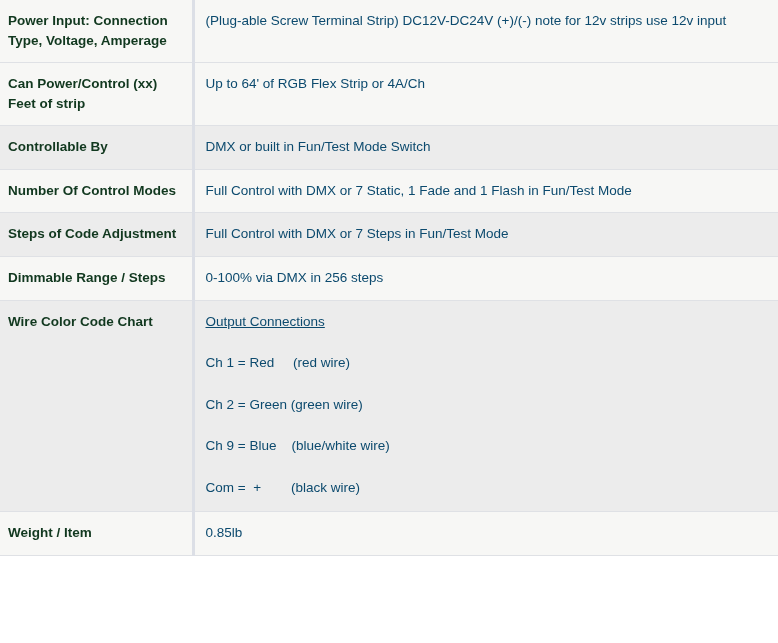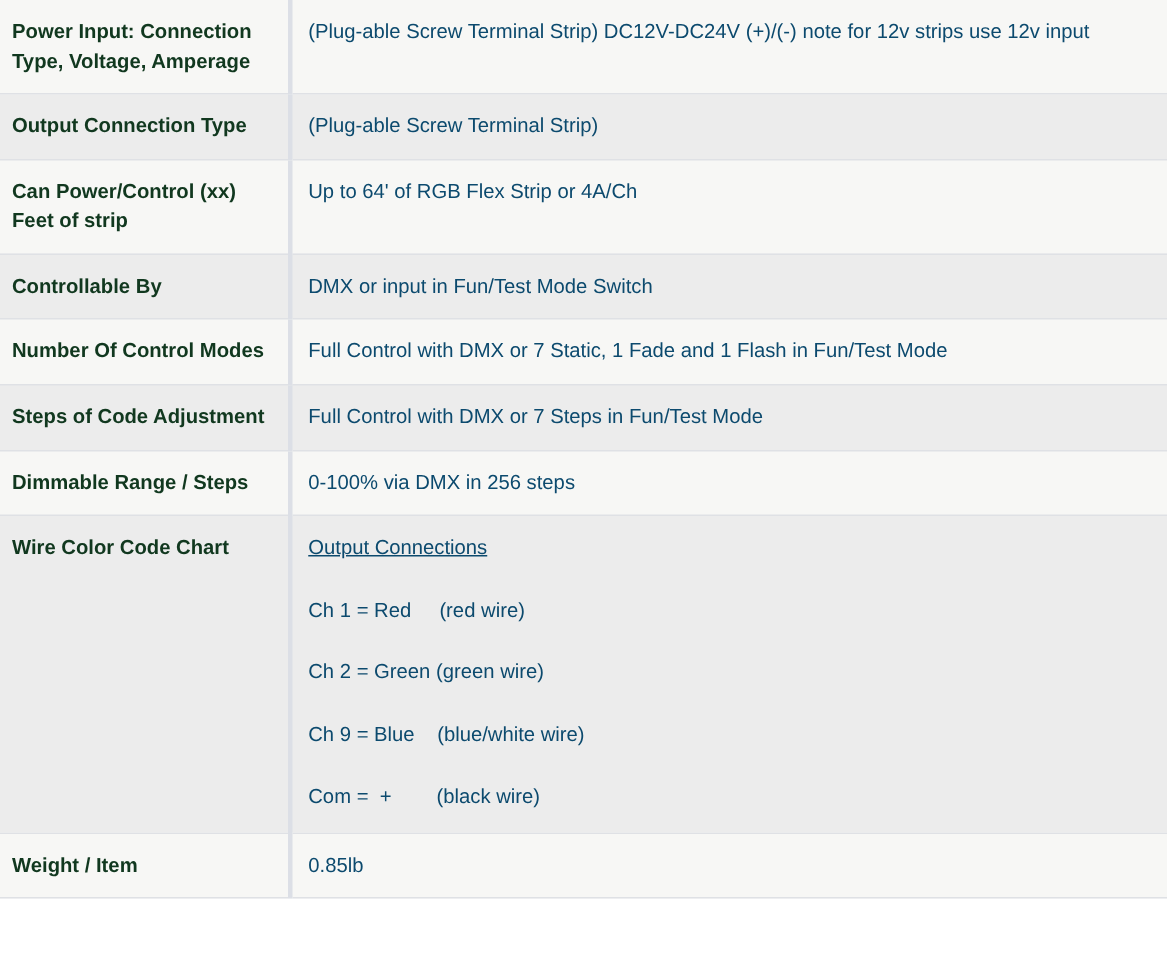--- a/index.html
+++ b/index.html
@@ -76,33 +76,29 @@
 <body>
 
 <table class="spec-table">
   <tbody>
 
     <tr class="spec-row odd r-power">
       <td class="spec-label">Power Input: Connection Type, Voltage, Amperage</td>
       <td class="spec-value">(Plug-able Screw Terminal Strip) DC12V-DC24V (+)/(-) note for 12v strips use 12v input</td>
     </tr>
 
-    <tr class="spec-row even r-output">
-      <td class="spec-label">Output Connection Type</td>
-      <td class="spec-value">(Plug-able Screw Terminal Strip)</td>
-    </tr>
 
     <tr class="spec-row odd r-feet">
       <td class="spec-label">Can Power/Control (xx) Feet of strip</td>
       <td class="spec-value">Up to 64' of RGB Flex Strip or 4A/Ch</td>
     </tr>
 
     <tr class="spec-row even r-ctrlby">
       <td class="spec-label">Controllable By</td>
-      <td class="spec-value">DMX or input in Fun/Test Mode Switch</td>
+      <td class="spec-value">DMX or built in Fun/Test Mode Switch</td>
     </tr>
 
     <tr class="spec-row odd r-modes">
       <td class="spec-label">Number Of Control Modes</td>
       <td class="spec-value">Full Control with DMX or 7 Static, 1 Fade and 1 Flash in Fun/Test Mode</td>
     </tr>
 
     <tr class="spec-row even r-speed">
       <td class="spec-label">Steps of Code Adjustment</td>
       <td class="spec-value">Full Control with DMX or 7 Steps in Fun/Test Mode</td>

